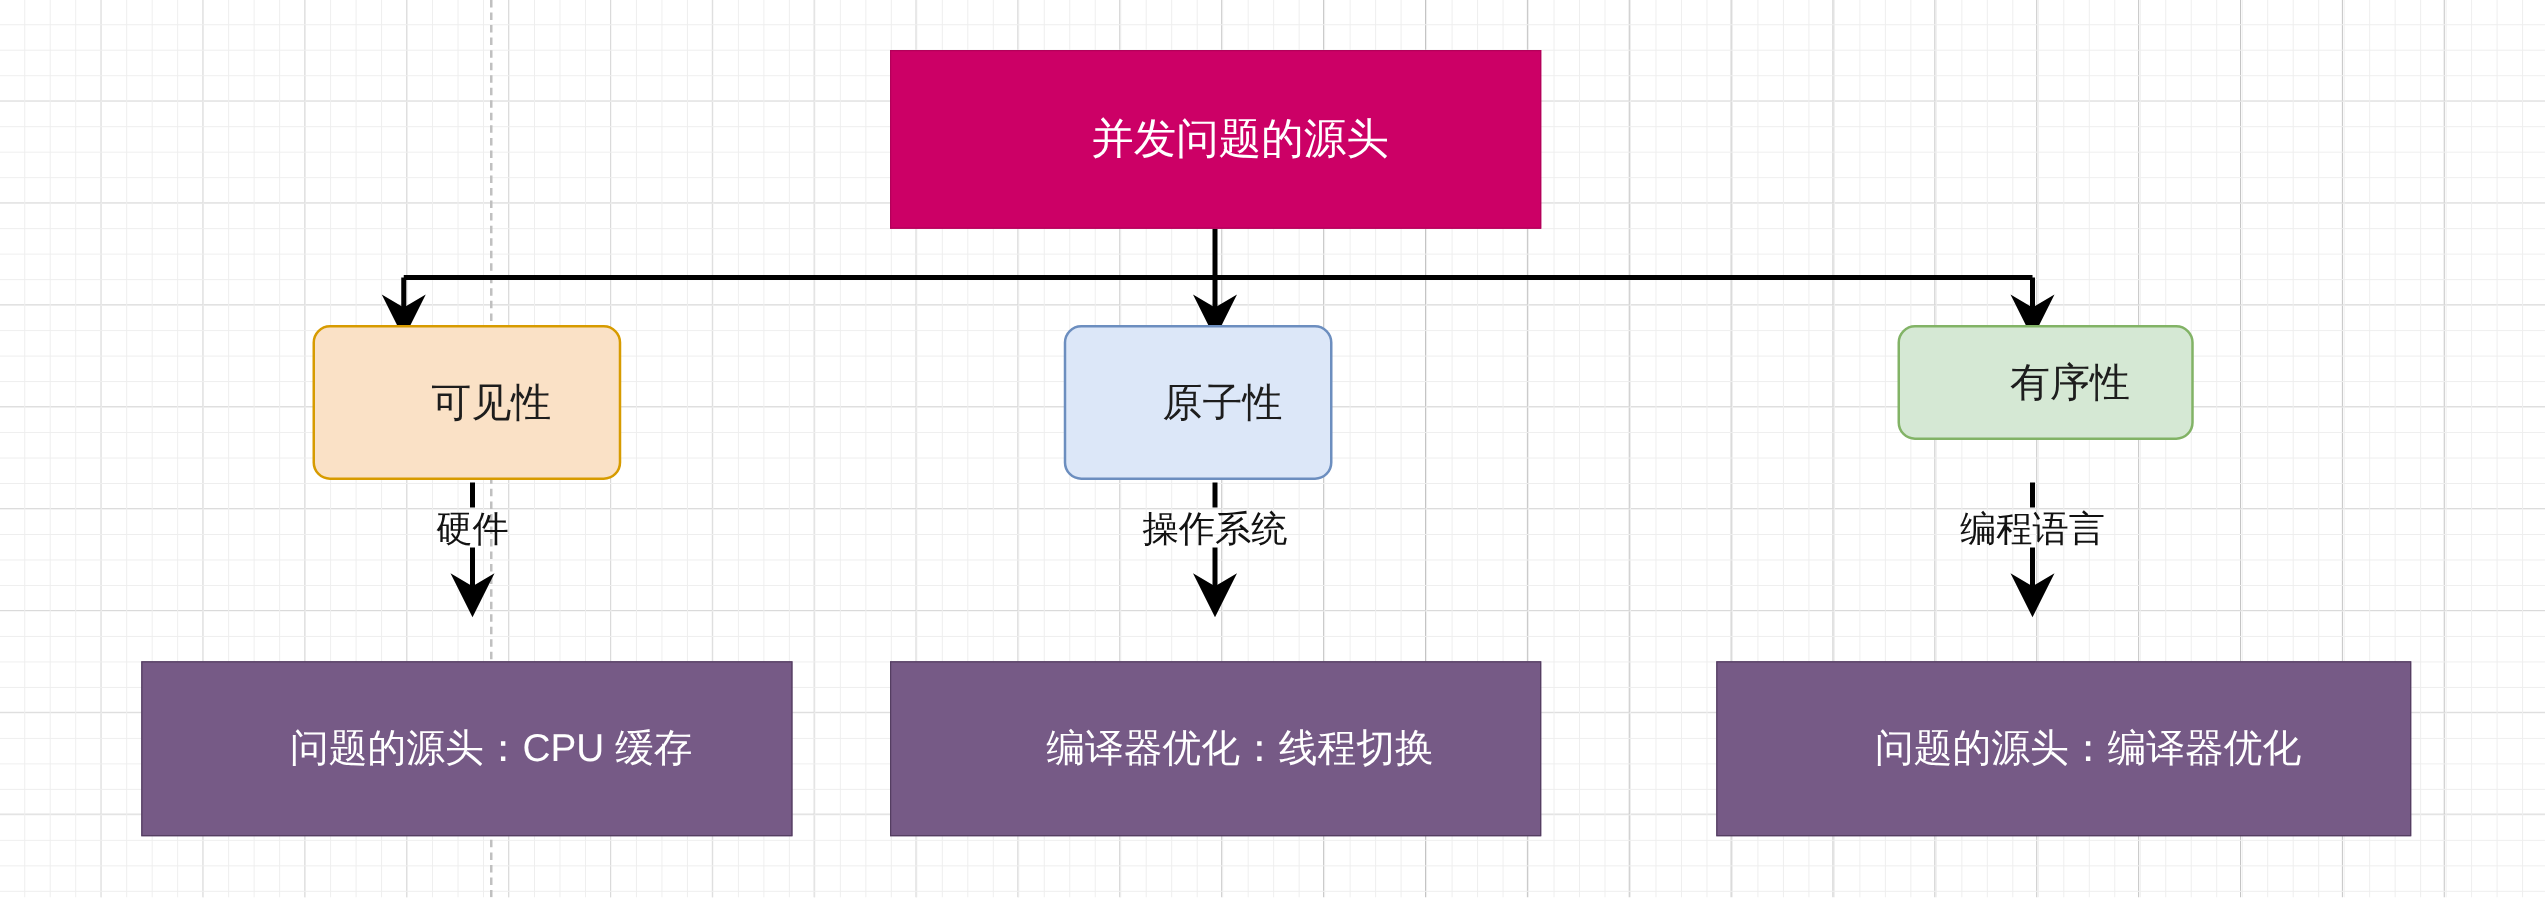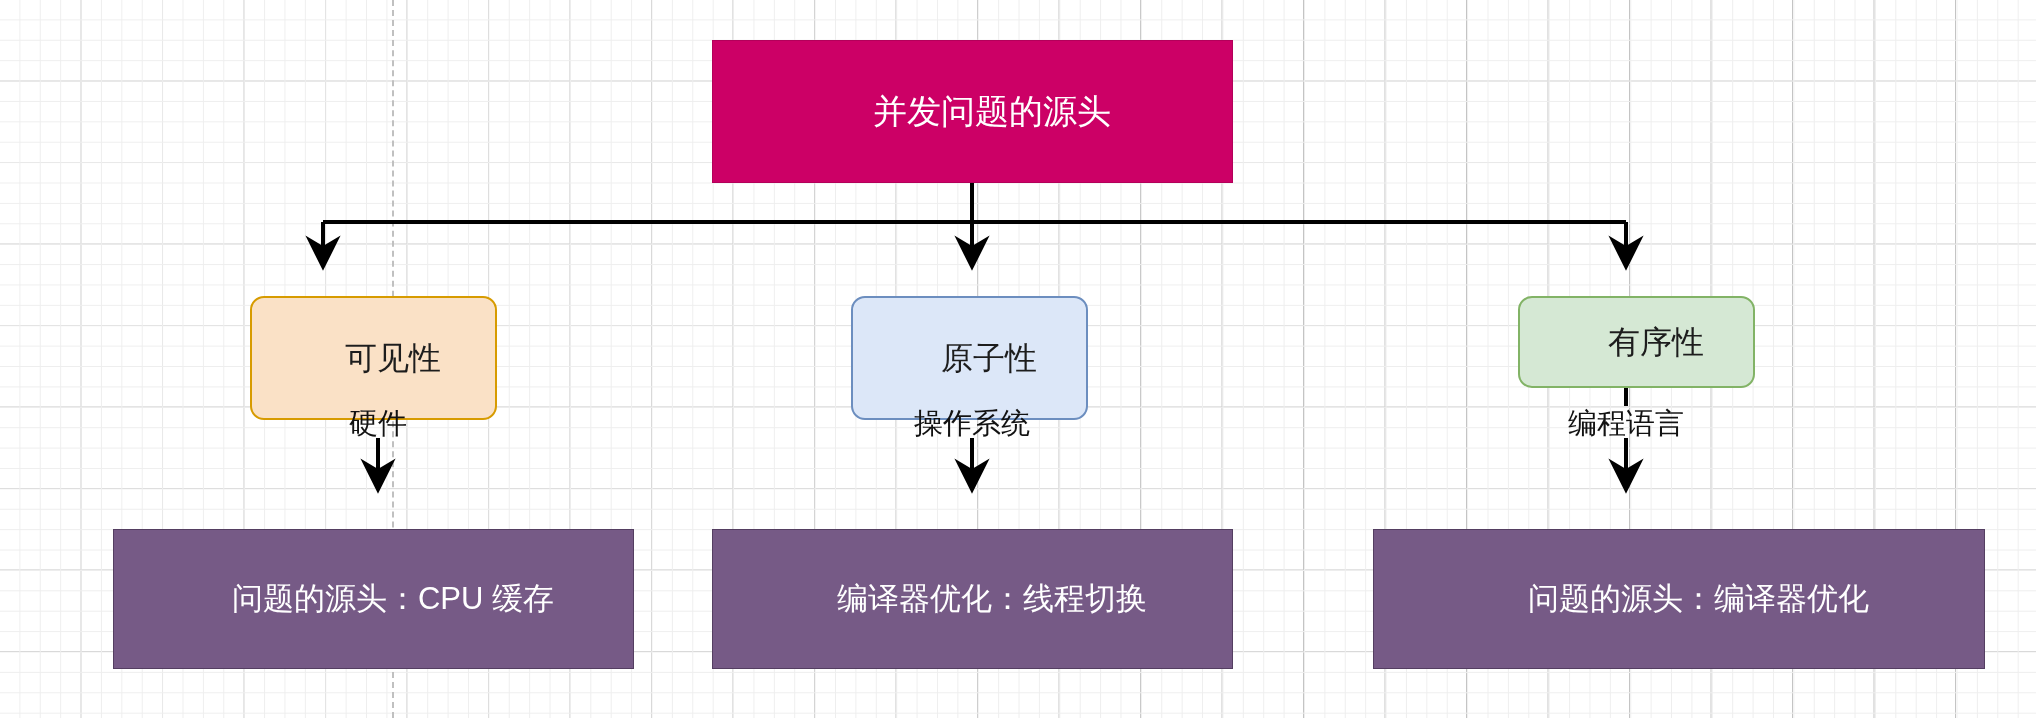--- a/index.html
+++ b/index.html
@@ -67,21 +67,20 @@
     color: #ffffff;
     font-size: 34px;
   }
 
   .node-aspect {
     border-radius: 14px;
     border-width: 2px;
     border-style: solid;
     font-size: 32px;
     color: #1d1d1d;
-    margin-top: 36px;
   }
 
   .node-cause {
     background: #765A86;
     border: 1px solid #543e61;
     color: #ffffff;
     font-size: 31px;
     margin-top: 46px;
   }
 
@@ -134,21 +133,21 @@
   </svg>
 
   <div class="node node-root" style="left:712px; top:40px; width:521px; height:143px;">
     <span>并发问题的源头</span>
   </div>
 
   <div class="node node-aspect" style="left:250px; top:260px; width:247px; height:124px; background:#FAE1C6; border-color:#D79B00;">
     <span>可见性</span>
   </div>
 
-  <div class="node node-aspect" style="left:851px; top:260px; width:237px; height:124px; background:#DCE7F8; border-color:#6C8EBF;">
+  <div class="node node-aspect" style="left:851px; top:260px; width:215px; height:124px; background:#DCE7F8; border-color:#6C8EBF;">
     <span>原子性</span>
   </div>
 
   <div class="node node-aspect" style="left:1518px; top:260px; width:237px; height:92px; background:#D5E8D4; border-color:#82B366;">
     <span>有序性</span>
   </div>
 
   <div class="edge-label" style="left:378px; top:404px;">硬件</div>
 
   <div class="edge-label" style="left:972px; top:404px;">操作系统</div>
@@ -156,17 +155,17 @@
   <div class="edge-label" style="left:1626px; top:404px;">编程语言</div>
 
   <div class="node node-cause" style="left:113px; top:483px; width:521px; height:140px;">
     <span>问题的源头：CPU 缓存</span>
   </div>
 
   <div class="node node-cause" style="left:712px; top:483px; width:521px; height:140px;">
     <span>编译器优化：线程切换</span>
   </div>
 
-  <div class="node node-cause" style="left:1373px; top:483px; width:612px; height:140px;">
+  <div class="node node-cause" style="left:1373px; top:483px; width:556px; height:140px;">
     <span>问题的源头：编译器优化</span>
   </div>
 
 </div>
 
 </body></html>

